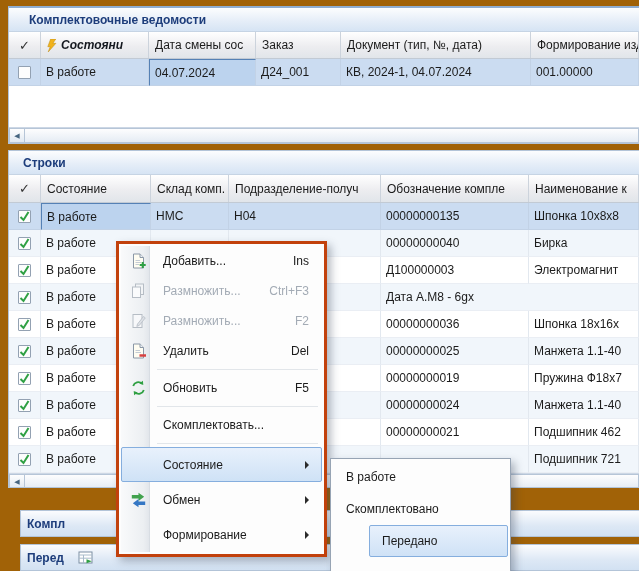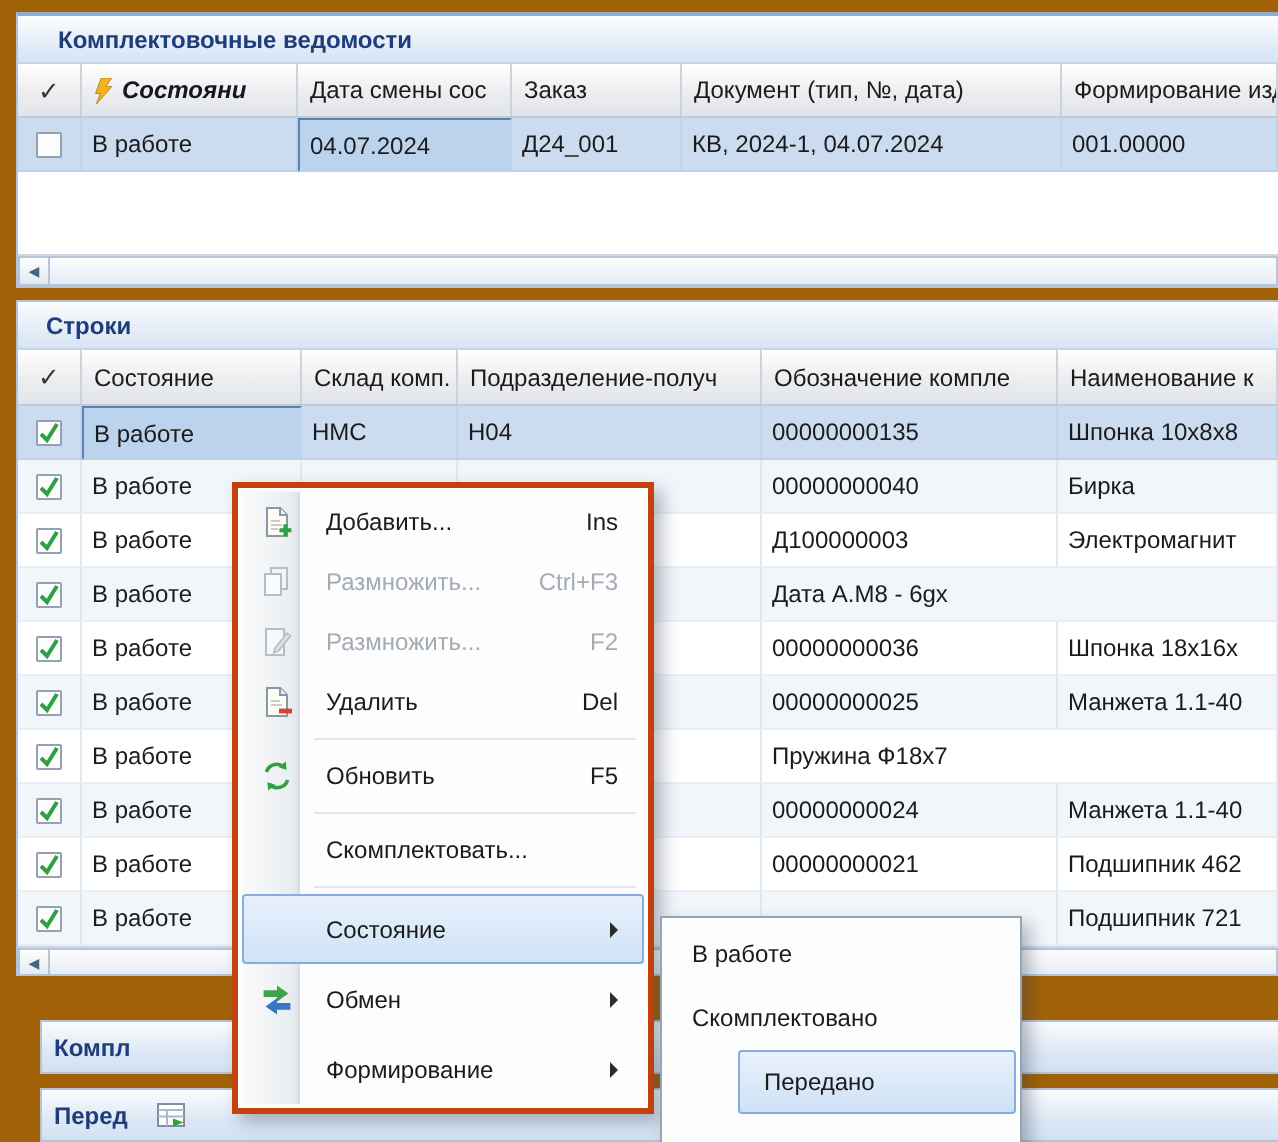--- a/index.html
+++ b/index.html
@@ -275,20 +275,21 @@
       <div class="gc c-cb">
           <span class="cbx">
             <svg width="11" height="11" viewBox="0 0 11 11">
               <path d="M1.5 6l3 3 5-8" fill="none" stroke="#2fa043" stroke-width="2"></path>
             </svg>
           </span>
         </div>
       <div class="gc c-state">В работе</div>
       <div class="gc c-wh"></div>
       <div class="gc c-dep"></div>
+      <div class="gc c-des">00000000019</div>
       <div class="gc c-name">Пружина Ф18х7</div>
     </div>
     <div class="grow alt">
       <div class="gc c-cb">
           <span class="cbx">
             <svg width="11" height="11" viewBox="0 0 11 11">
               <path d="M1.5 6l3 3 5-8" fill="none" stroke="#2fa043" stroke-width="2"></path>
             </svg>
           </span>
         </div>

